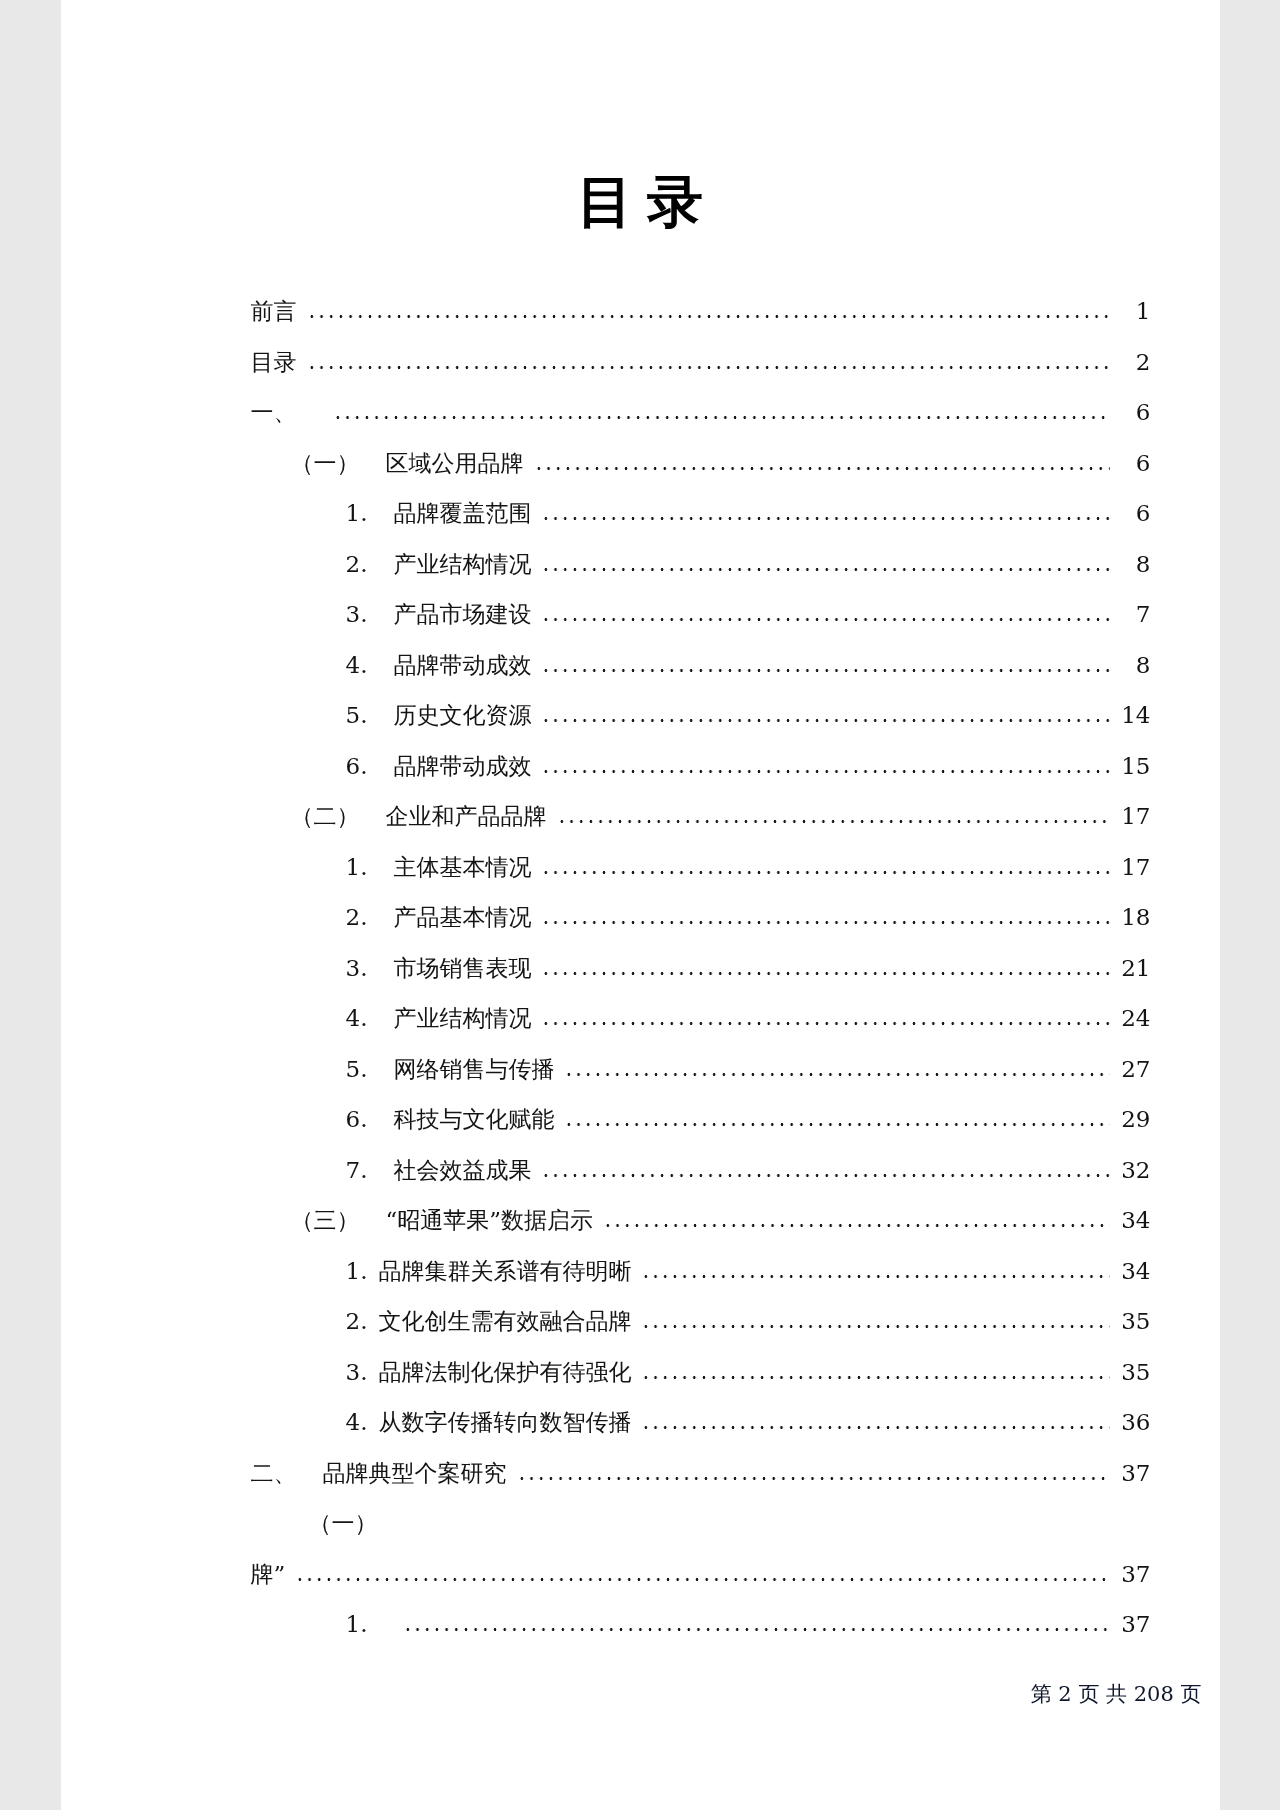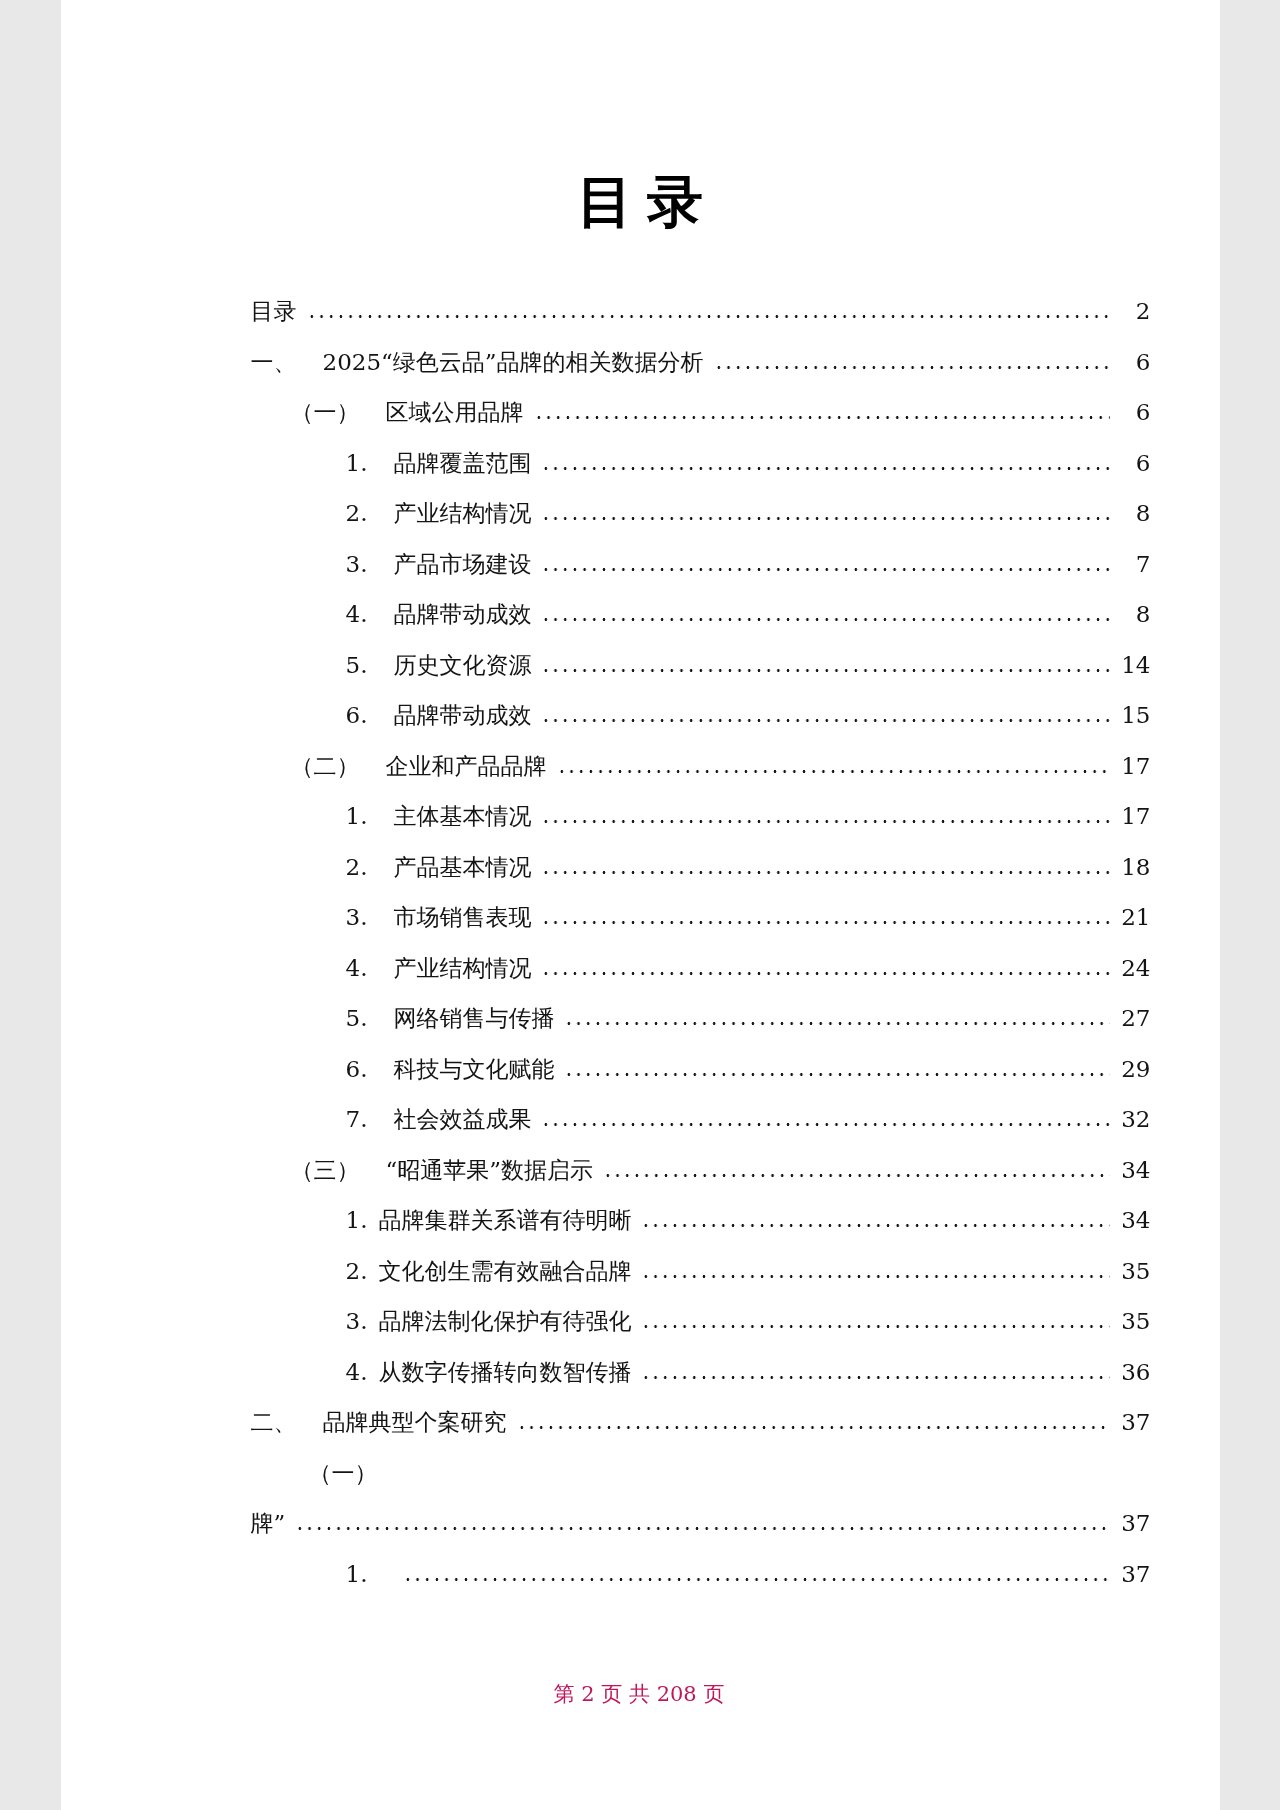--- a/index.html
+++ b/index.html
@@ -61,42 +61,47 @@
     flex:0 0 auto;
     min-width:32px;
     text-align:right;
     font-size:23px;
   }
   .wide-spacing .text{letter-spacing:2.5px;}
   .footer{
     position:absolute;
     left:0;right:18px;
     top:1680px;
-    text-align:center;
+    text-align:right;
     font-size:21px;
-    color:#be185d;
+    color:#0f172a;
     white-space:pre;
     padding-left:16px;
   }
 </style>
 </head>
 <body>
 
 <div class="page">
   <h1 class="title">目录</h1>
   <div class="toc" id="toc">
       <div class="row lv0">
 
+    <span class="text">前言</span>
+    <span class="leader"></span>
+    <span class="pagenum">1</span>
+  </div>
+      <div class="row lv0">
+
     <span class="text">目录</span>
     <span class="leader"></span>
     <span class="pagenum">2</span>
   </div>
       <div class="row lv0 gap-wide">
     <span class="label">一、</span>
-    <span class="text">2025“绿色云品”品牌的相关数据分析</span>
     <span class="leader"></span>
     <span class="pagenum">6</span>
   </div>
       <div class="row lv1 gap-wide">
     <span class="label">（一）</span>
     <span class="text">区域公用品牌</span>
     <span class="leader"></span>
     <span class="pagenum">6</span>
   </div>
       <div class="row lv2 gap-wide">

